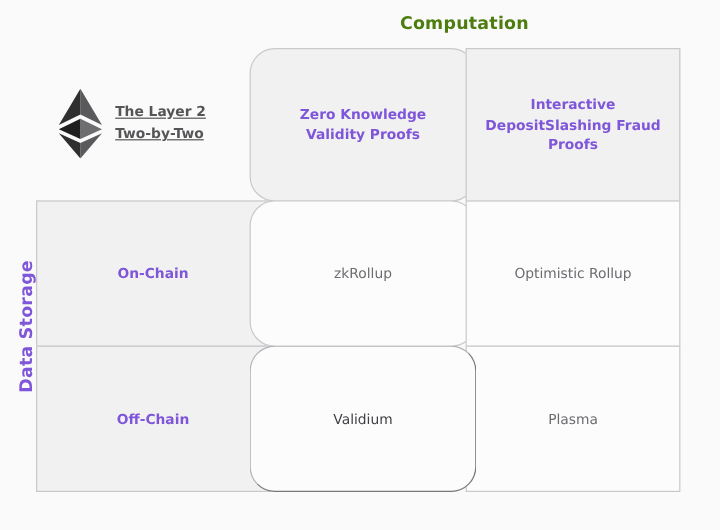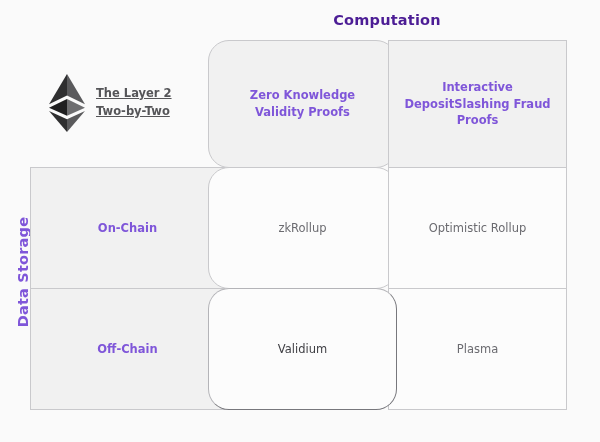--- a/index.html
+++ b/index.html
@@ -23,21 +23,21 @@
 
   
   .col-axis-title {
     position: absolute;
     left: 208px;
     top: 12px;
     width: 358px;
     text-align: center;
     font-size: 14.5px;
     font-weight: bold;
-    color: #4c1d95;
+    color: #4d7c0f;
     letter-spacing: 0.2px;
   }
 
   
   .row-axis-title {
     position: absolute;
     left: -47px;
     top: 264px;
     width: 140px;
     text-align: center;

